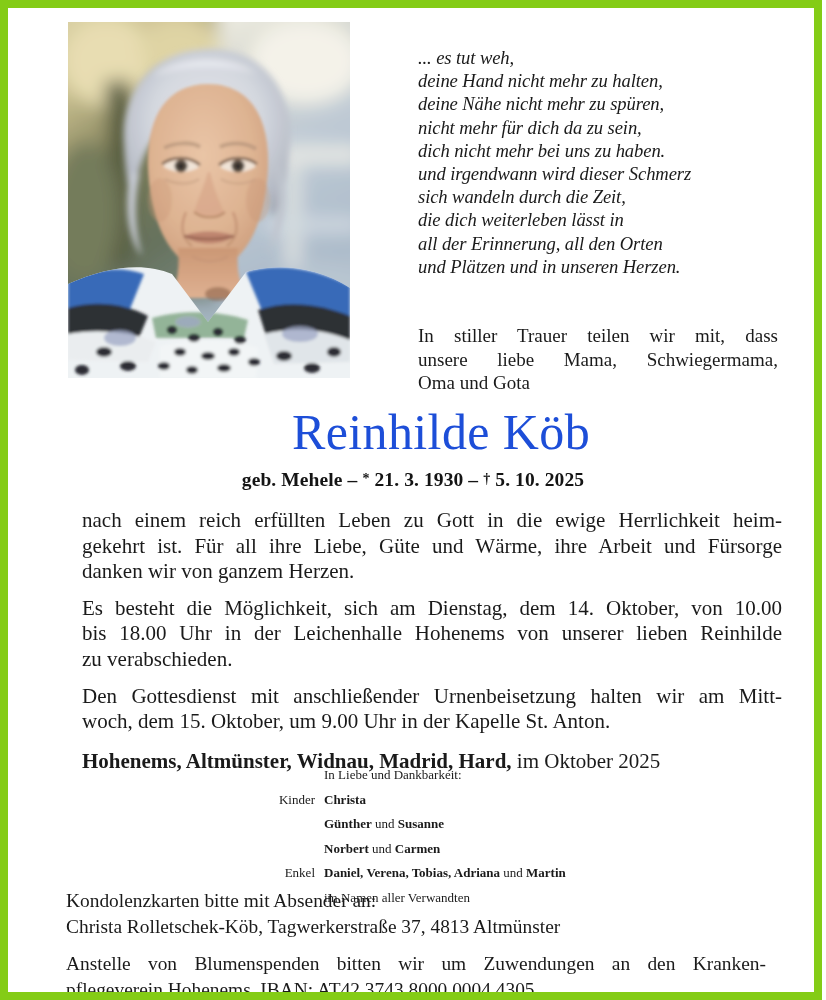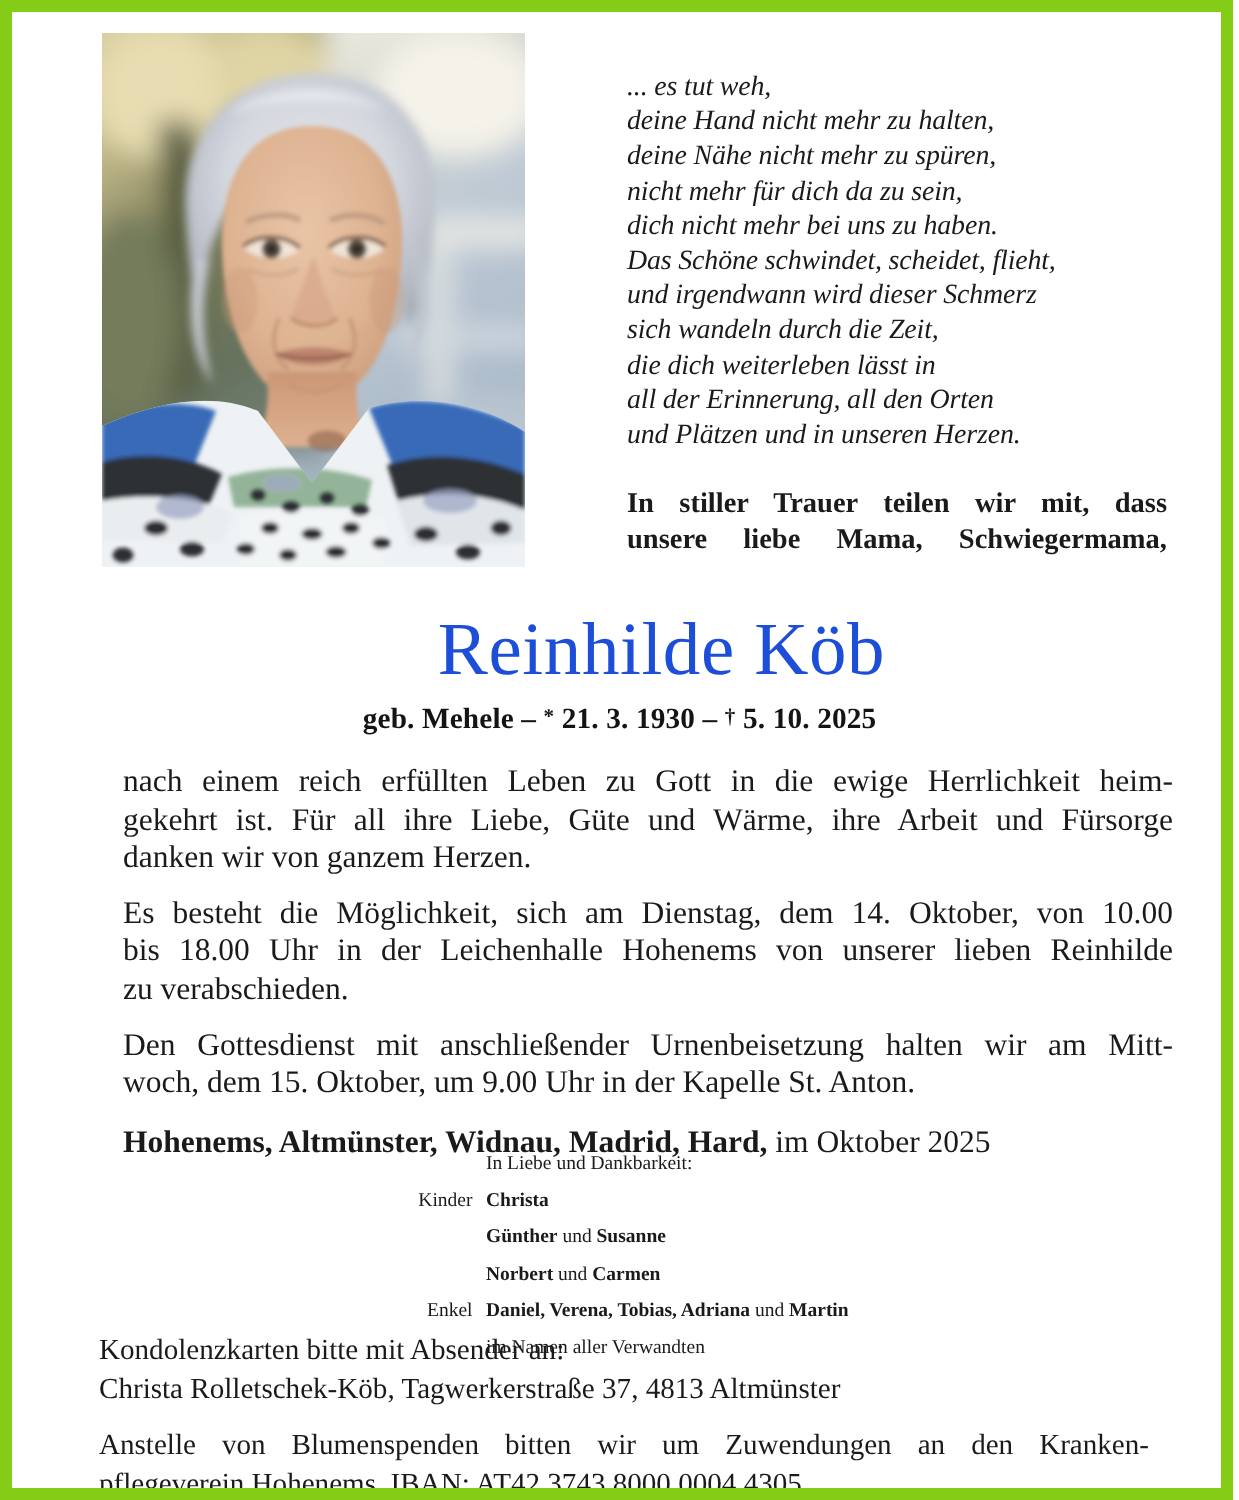--- a/index.html
+++ b/index.html
@@ -68,21 +68,20 @@
     top: 316px;
     width: 360px;
     font-size: 19px;
     line-height: 23.5px;
     color: #1a1a1a;
   }
   .announce .j {
     display: block;
     text-align: justify;
     text-align-last: left;
-    font-weight: bold;
   }
   .announce .j.j1 { text-align-last: justify; }
 
   
   .name {
     position: absolute;
     left: 0;
     top: 396px;
     width: 810px;
     text-align: center;
@@ -343,31 +342,31 @@
           </g>
         </svg>
       </div>
 
       <div class="poem">
         <span class="ln">... es tut weh,</span>
         <span class="ln">deine Hand nicht mehr zu halten,</span>
         <span class="ln">deine Nähe nicht mehr zu spüren,</span>
         <span class="ln">nicht mehr für dich da zu sein,</span>
         <span class="ln">dich nicht mehr bei uns zu haben.</span>
-        <span class="ln">Das Schöne schwindet, scheidet, flieht,</span>
         <span class="ln">und irgendwann wird dieser Schmerz</span>
         <span class="ln">sich wandeln durch die Zeit,</span>
         <span class="ln">die dich weiterleben lässt in</span>
         <span class="ln">all der Erinnerung, all den Orten</span>
         <span class="ln">und Plätzen und in unseren Herzen.</span>
       </div>
 
       <div class="announce">
         <span class="j j1">In stiller Trauer teilen wir mit, dass</span>
         <span class="j j1">unsere liebe Mama, Schwiegermama,</span>
+        <span class="j">Oma und Gota</span>
       </div>
     </div>
 
     <div class="name">Reinhilde Köb</div>
 
     <div class="dates">
       <span>geb. Mehele</span><span style="margin:0 5px">–</span><span class="sym">*</span>&nbsp;<span>21. 3. 1930</span><span style="margin:0 5px">–</span><span class="sym">†</span>&nbsp;<span>5. 10. 2025</span>
     </div>
 
     <div class="body-block">

